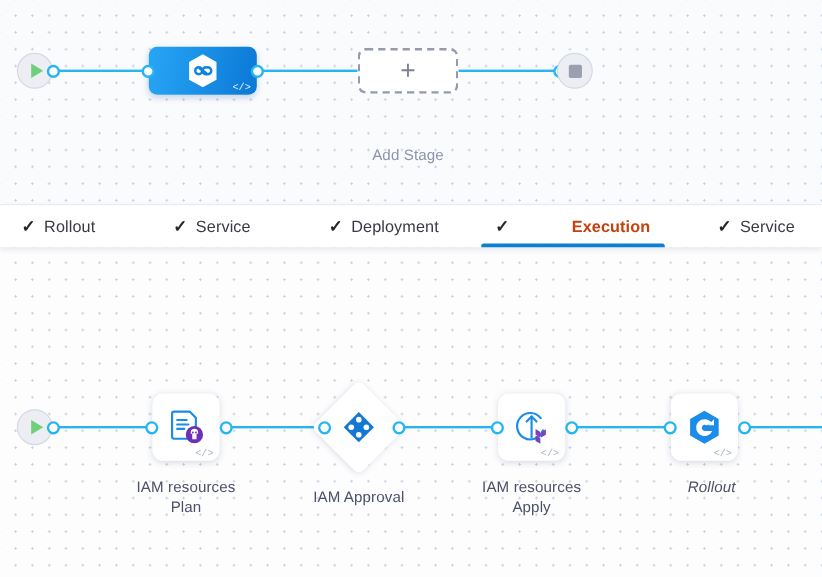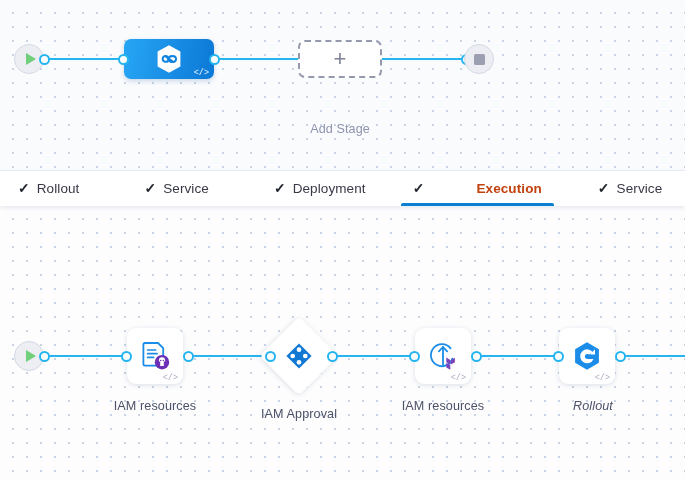--- a/index.html
+++ b/index.html
@@ -270,20 +270,21 @@
         <path d="M24 18.2 a3.1 3.1 0 0 1 3.1 3.1 v1.2 h-1.3 v4.6 h-3.6 v-4.6 h-1.3 v-1.2 A3.1 3.1 0 0 1 24 18.2 Z" fill="#ffffff"></path>
         <circle cx="22.7" cy="21.4" r="0.75" fill="#6c2fb5"></circle>
         <circle cx="25.3" cy="21.4" r="0.75" fill="#6c2fb5"></circle>
       </svg>
       <span class="codebadge dark">&lt;/&gt;</span>
     </div>
     <div class="dot" style="left:121px; top:145px;"></div>
     <div class="dot" style="left:183px; top:145px;"></div>
     <div class="node-label" style="left:90px; top:192px; width:130px;">
       <div>IAM resources</div>
+      <div>Plan</div>
     </div>
 
     <div class="diamond-box" style="left:271px; top:122px;"></div>
     <div class="diamond-ico" style="left:271px; top:122px;">
       <svg width="30" height="30" viewBox="0 0 30 30">
         <g fill="#1278d4">
           <path d="M15 2.4 L27.6 15 L15 27.6 L2.4 15 Z"></path>
         </g>
         <g fill="#ffffff">
           <circle cx="15" cy="8.7" r="2.35"></circle>
@@ -309,20 +310,21 @@
           <path d="M24.9 21.0 l4.0 -2.3 v4.6 l-4.0 2.3 Z"></path>
           <path d="M20.3 23.9 l4.0 2.3 v4.6 l-4.0 -2.3 Z"></path>
         </g>
       </svg>
       <span class="codebadge dark">&lt;/&gt;</span>
     </div>
     <div class="dot" style="left:409px; top:145px;"></div>
     <div class="dot" style="left:471px; top:145px;"></div>
     <div class="node-label" style="left:378px; top:192px; width:130px;">
       <div>IAM resources</div>
+      <div>Apply</div>
     </div>
 
     <div class="step-box" style="left:559px; top:122px;">
       <svg width="34" height="34" viewBox="0 0 34 34">
         <path d="M17 3.3 L28.9 10.15 V23.85 L17 30.7 L5.1 23.85 V10.15 Z" fill="#1b8ce8"></path>
         <path d="M23.1 13.6 A7.0 7.0 0 1 0 23.6 20.1 L17.6 20.1 A2.6 2.6 0 1 1 19.0 15.4" fill="#ffffff"></path>
         <path d="M25.0 10.3 L25.0 15.4 L20.0 15.4 Z" fill="#ffffff"></path>
       </svg>
       <span class="codebadge dark">&lt;/&gt;</span>
     </div>

